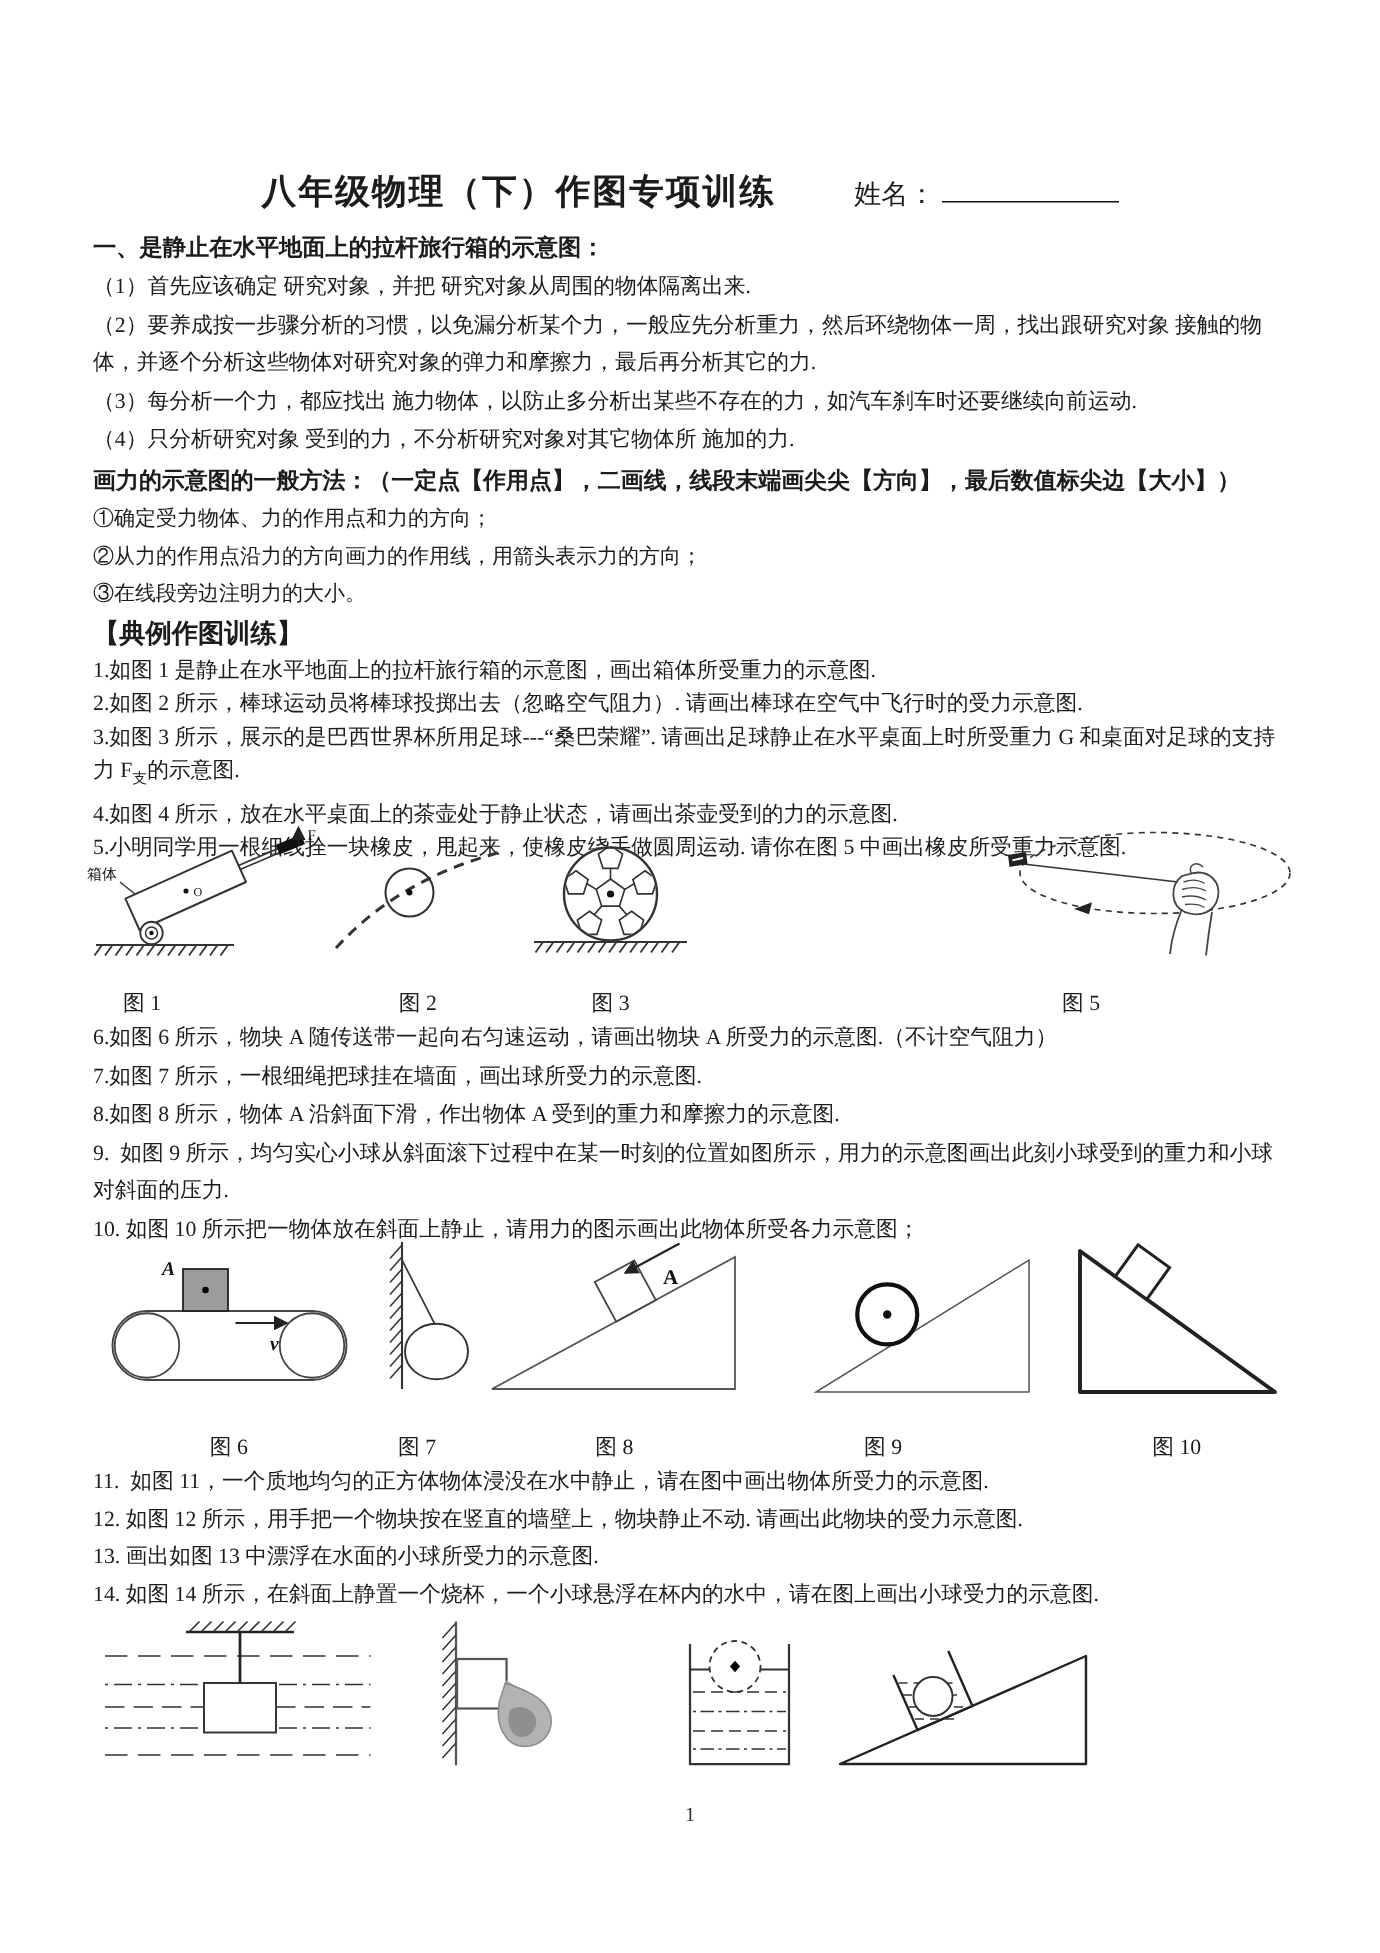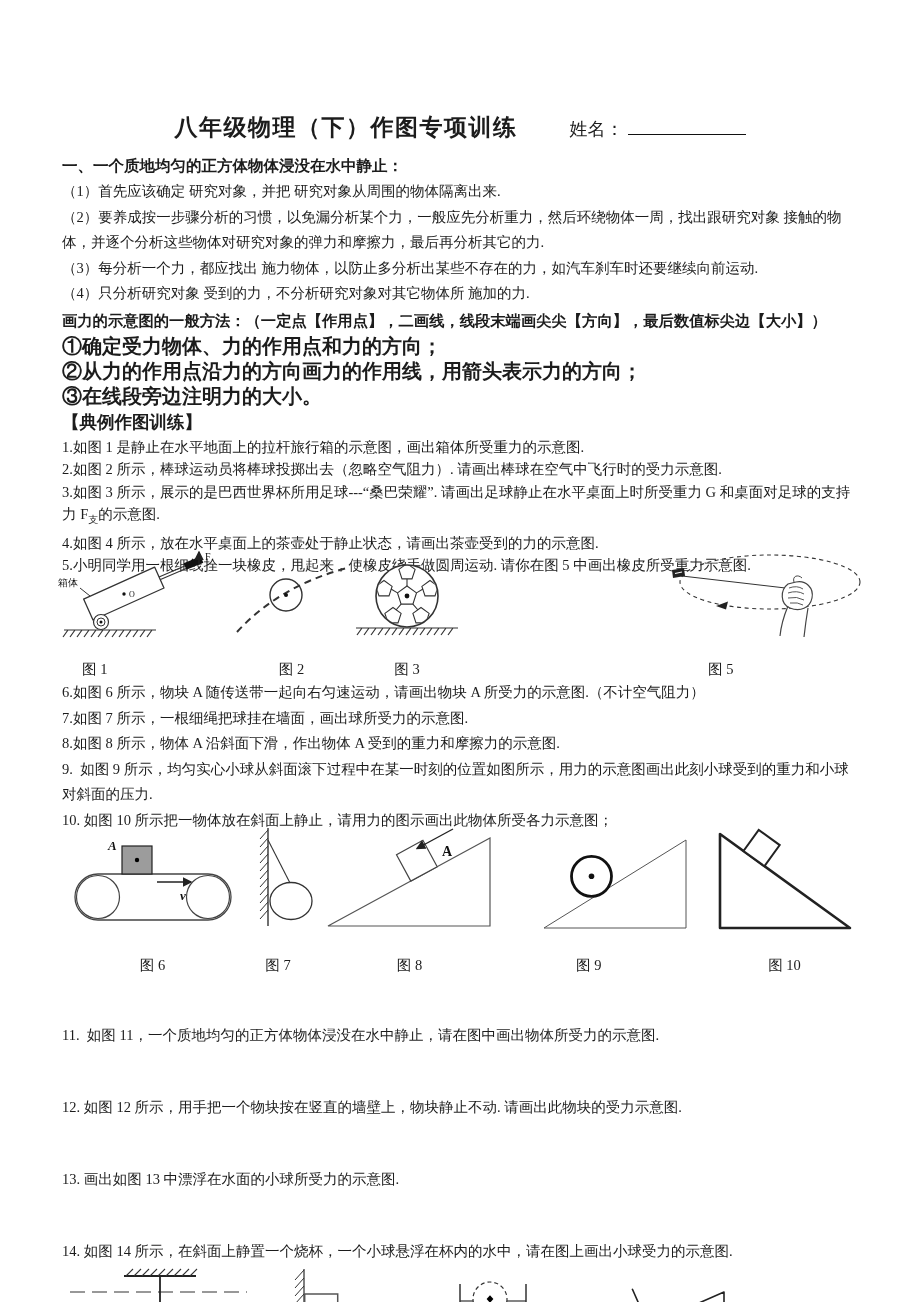--- a/index.html
+++ b/index.html
@@ -14,25 +14,25 @@
   .title{font-family:"Liberation Sans","DejaVu Sans",sans-serif;font-weight:700;font-size:23px;letter-spacing:1.5px;}
   .name-label{font-size:18px;margin-left:52px;}
   .name-blank{display:inline-block;width:118px;border-bottom:1.7px solid #111;height:18px;margin-left:4px;}
   
   .h-sans{font-family:"Liberation Sans","DejaVu Sans",sans-serif;font-weight:700;}
   .h-analysis{font-size:15.5px;line-height:26px;margin-top:9px;}
   .h-method{font-size:15.3px;line-height:27px;}
   .h-training{font-size:17.5px;line-height:27px;}
   
   .item{font-size:14.5px;line-height:25.5px;white-space:pre-wrap;}
-  .step{font-size:20px;line-height:25px;font-weight:bold;}
+  .step{font-size:14px;line-height:25px;}
   .prob{font-size:14.5px;white-space:pre-wrap;}
   .prob-a{line-height:22.6px;}
   .prob-b{line-height:25.6px;}
-  .prob-c{line-height:25.0px;margin-top:47px;}
+  .prob-c{line-height:25.0px;}
   sub{font-size:10px;}
   
   .figrow{position:relative;margin-left:-62px;margin-right:-62px;}
   .figrow1{height:103px;}
   .figrow2{height:140px;margin-top:2px;}
   .figrow3{height:112px;}
   .fig{position:absolute;bottom:2px;display:flex;flex-direction:column;align-items:center;}
   .fig svg{display:block;}
   .fig-label{font-size:14.5px;line-height:18px;margin-top:20px;}
   .lbl-left{align-self:flex-start;}
@@ -52,21 +52,21 @@
 
 <div class="page">
   <div class="content">
 
     <div class="header">
       <span class="title">八年级物理（下）作图专项训练</span>
       <span class="name-label">姓名：</span>
       <span class="name-blank"></span>
     </div>
 
-    <div class="h-sans h-analysis">一、一个质地均匀的正方体物体浸没在水中静止：</div>
+    <div class="h-sans h-analysis">一、是静止在水平地面上的拉杆旅行箱的示意图：</div>
     <div class="item">（1）首先应该确定 研究对象，并把 研究对象从周围的物体隔离出来.</div>
     <div class="item">（2）要养成按一步骤分析的习惯，以免漏分析某个力，一般应先分析重力，然后环绕物体一周，找出跟研究对象 接触的物体，并逐个分析这些物体对研究对象的弹力和摩擦力，最后再分析其它的力.</div>
     <div class="item">（3）每分析一个力，都应找出 施力物体，以防止多分析出某些不存在的力，如汽车刹车时还要继续向前运动.</div>
     <div class="item">（4）只分析研究对象 受到的力，不分析研究对象对其它物体所 施加的力.</div>
 
     <div class="h-sans h-method">画力的示意图的一般方法：（一定点【作用点】，二画线，线段末端画尖尖【方向】，最后数值标尖边【大小】）</div>
     <div class="step">①确定受力物体、力的作用点和力的方向；</div>
     <div class="step">②从力的作用点沿力的方向画力的作用线，用箭头表示力的方向；</div>
     <div class="step">③在线段旁边注明力的大小。</div>
 
@@ -92,21 +92,21 @@
           <line x1="143" y1="16" x2="143" y2="4" stroke="#222" stroke-width="1.4" marker-end="url(#arw)"></line>
           <text x="149" y="12" font-size="10" fill="#111">F</text>
           <circle cx="68" cy="46" r="1.7" fill="#111"></circle>
           <text x="73" y="49" font-size="8" fill="#111">O</text>
           <line x1="24" y1="40" x2="34" y2="48" stroke="#333" stroke-width="1"></line>
           <text x="2" y="38" font-size="10" fill="#111">箱体</text>
         </svg>
         <span class="fig-label lbl-left" style="margin-left:26px">图 1</span>
       </div>
 
-      <div class="fig" style="left:229px">
+      <div class="fig" style="left:216px">
         <svg width="125" height="82" viewBox="0 0 125 82">
           <circle cx="57" cy="37" r="16" fill="#fff" stroke="#333" stroke-width="1.4"></circle>
           <path class="ln" stroke-width="2" stroke-dasharray="7,5" d="M8,74 Q50,28 118,10"></path>
           <circle cx="57" cy="37" r="2" fill="#111"></circle>
         </svg>
         <span class="fig-label">图 2</span>
       </div>
 
       <div class="fig" style="left:352px">
         <svg width="110" height="84" viewBox="0 0 110 84">

